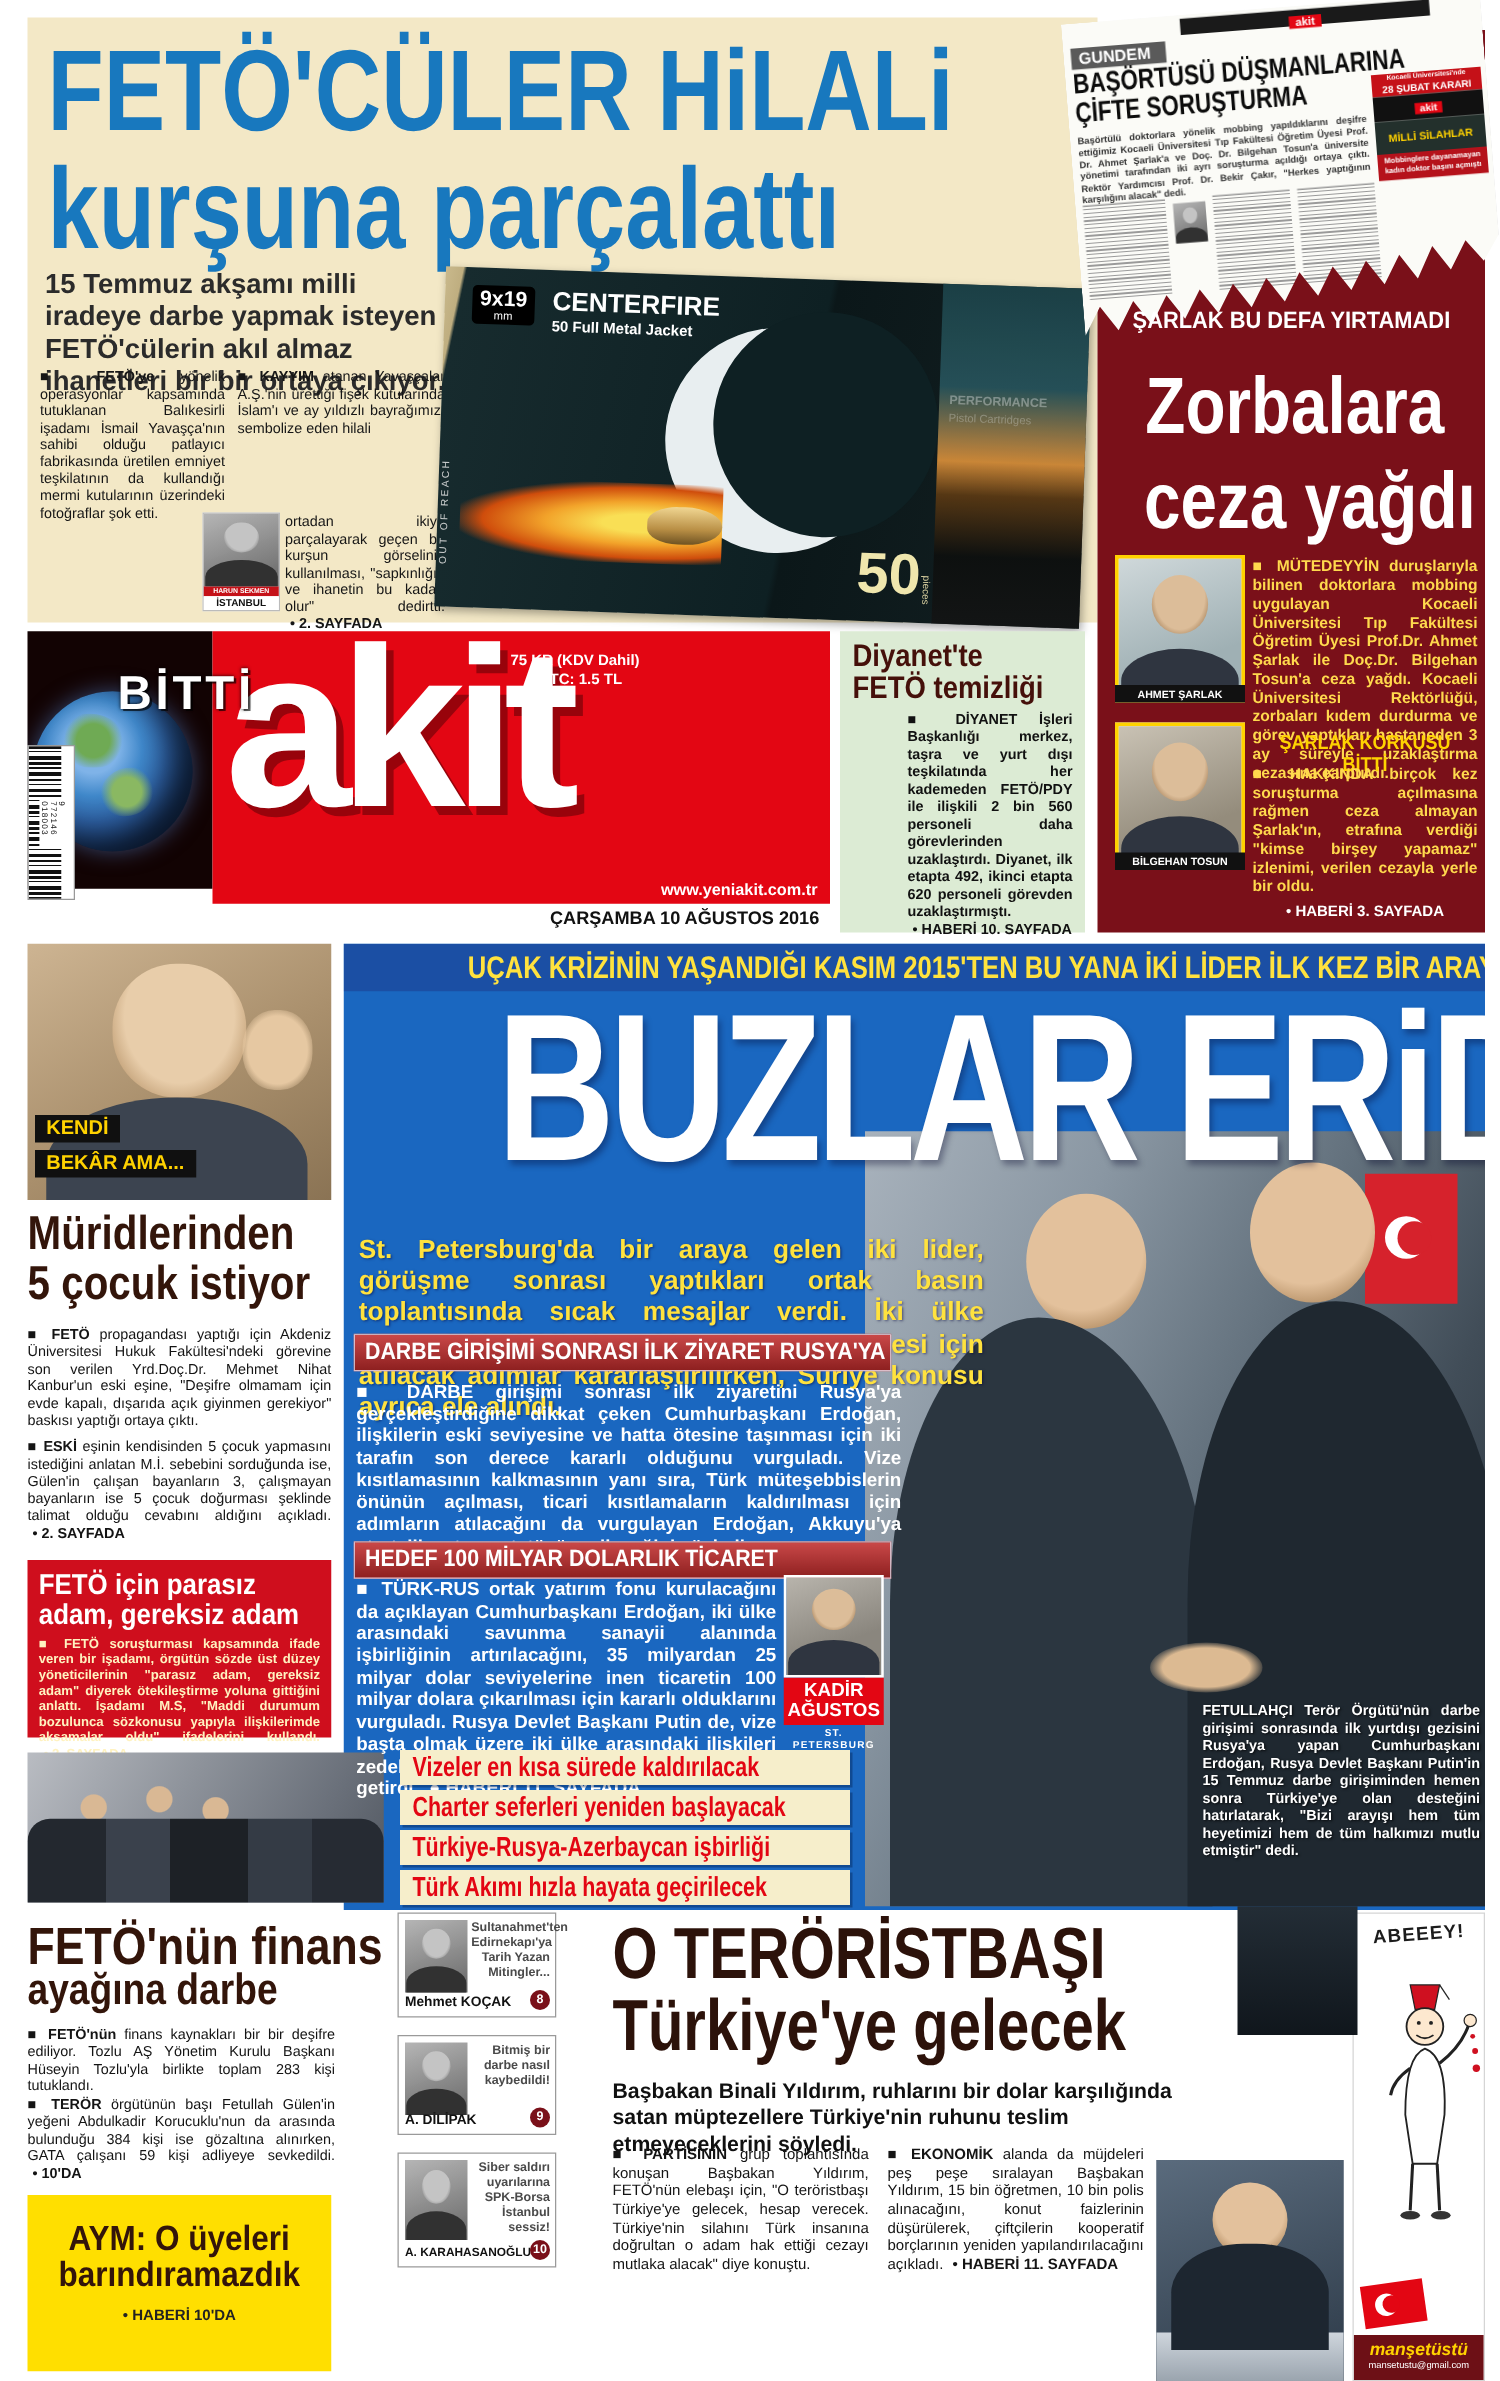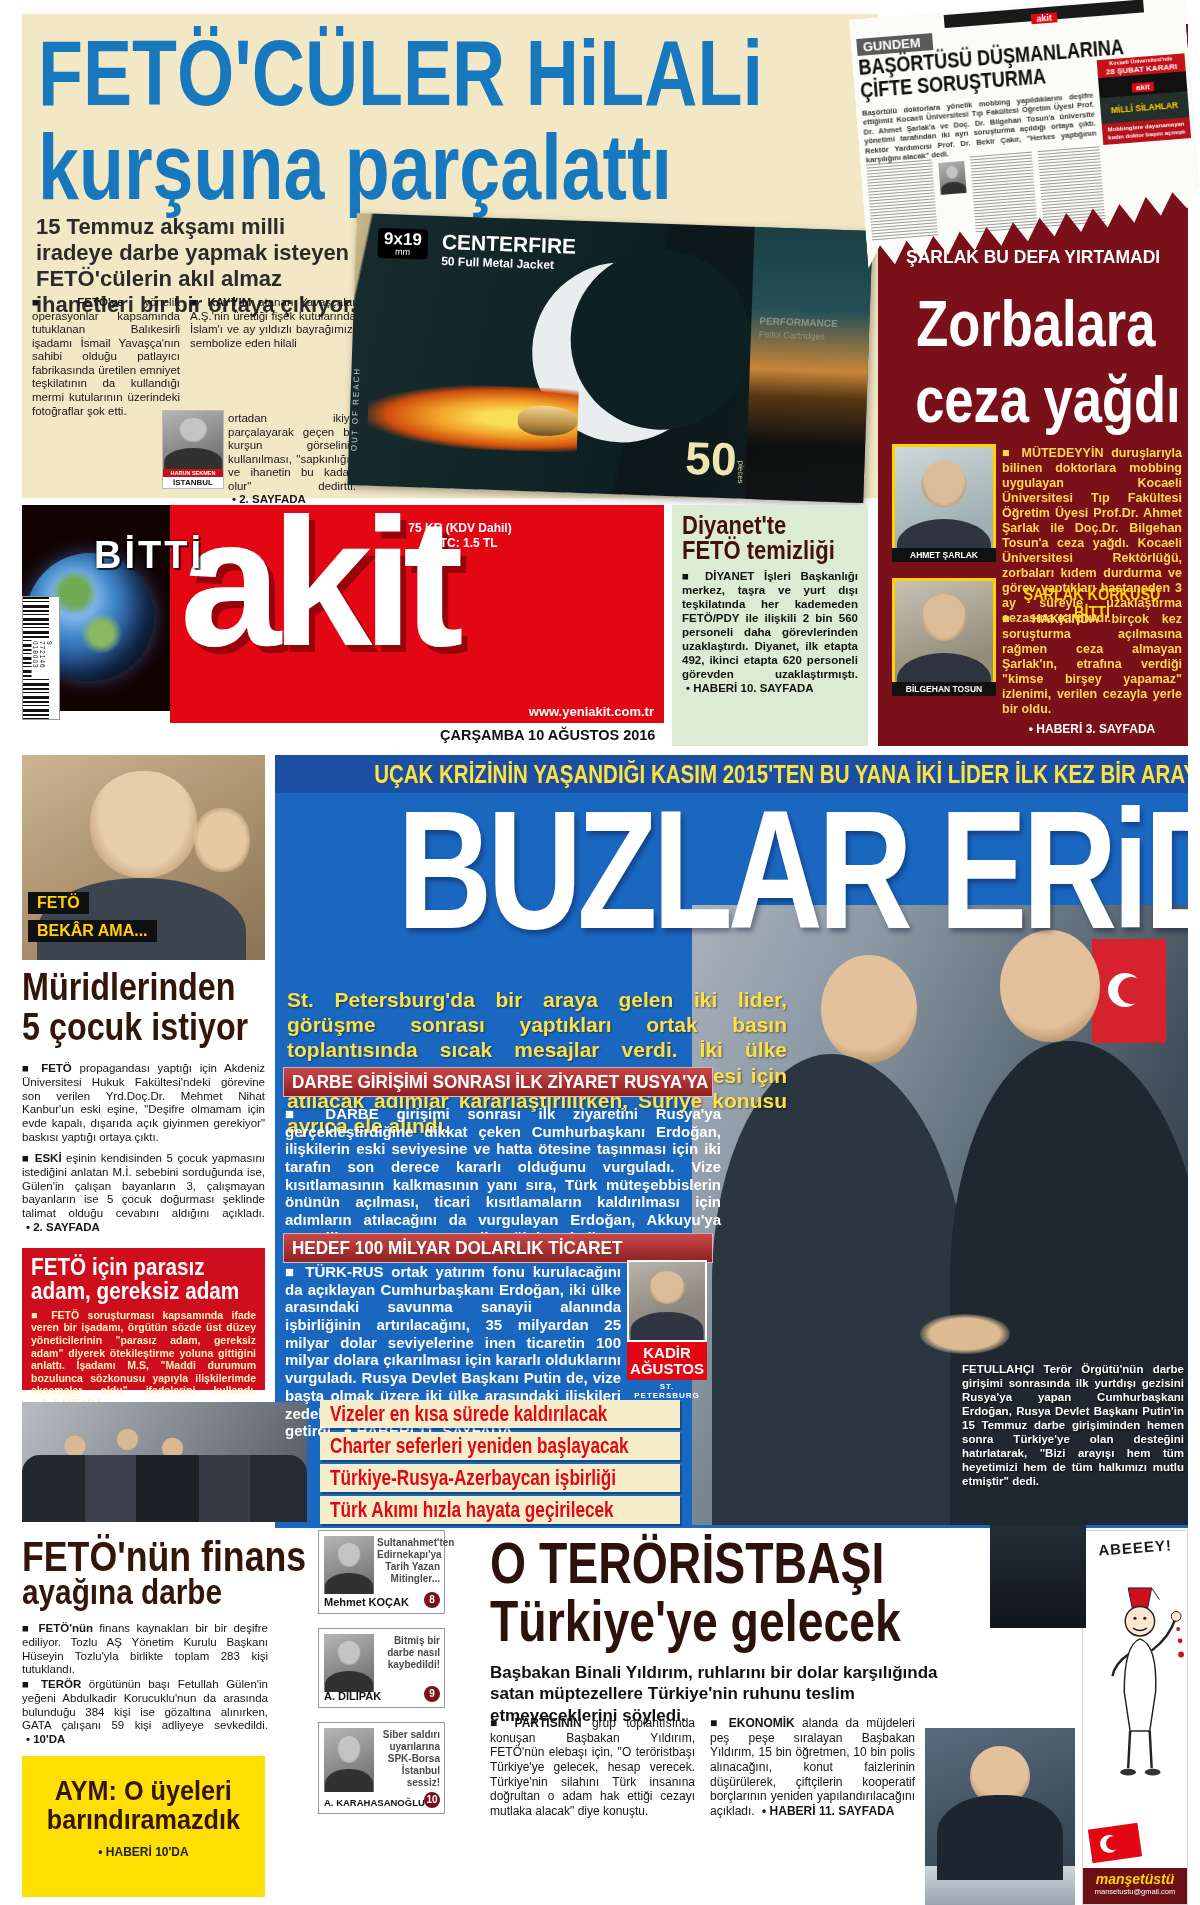--- a/index.html
+++ b/index.html
@@ -74,21 +74,21 @@
   .akit{position:absolute;left:10px;top:-28px;color:#fff;font-size:182px;font-weight:800;letter-spacing:-10px;text-shadow:6px 7px 0 rgba(40,0,0,.4);}
   .price{position:absolute;left:230px;top:16px;width:120px;text-align:center;color:#fff;font-size:12px;font-weight:700;line-height:1.25;}
   .site{position:absolute;right:10px;bottom:4px;color:#fff;font-size:13px;font-weight:700;}
   .dateline{left:440px;top:727px;width:224px;text-align:left;color:#111;font-size:14.5px;font-weight:700;}
   .hijri{left:24px;top:730px;color:#111;font-size:12.5px;font-weight:700;margin-top:44px;}
   .barcode{left:22px;top:596px;width:36px;height:122px;background:#fff;border:1px solid #999;background-image:repeating-linear-gradient(180deg,#111 0 2px,#fff 2px 4px,#111 4px 5px,#fff 5px 8px,#111 8px 11px,#fff 11px 13px);background-size:26px 100%;background-repeat:no-repeat;background-position:0 0;}
   .barcode span{position:absolute;right:-2px;top:50%;transform:translateY(-50%) rotate(90deg);font-size:6.5px;color:#111;letter-spacing:1px;background:#fff;padding:0 2px;}
   
   .diyanet{left:672px;top:505px;width:196px;height:241px;background:#dcebd4;padding:8px 10px;box-sizing:border-box;}
   .dhead{color:#45100a;font-weight:800;font-size:25px;line-height:1;white-space:nowrap;}
-  .dbody{margin-top:6px;font-size:11.5px;line-height:1.22;color:#111;text-align:justify;font-weight:600;}
+  .dbody{margin-top:6px;font-size:11.5px;line-height:1.22;color:#111;text-align:justify;font-weight:600;margin-left:44px;}
   
   .bluesec{left:275px;top:755px;width:913px;height:773px;background:#1a67c0;overflow:hidden;}
   .bkicker{position:absolute;left:0;top:0;width:100%;height:38px;background:#1b4fa4;text-align:center;line-height:38px;white-space:nowrap;}
   .bkicker span{color:#ffe23e;font-size:25px;font-weight:800;}
   .bighead{position:absolute;left:0;top:36px;width:100%;text-align:center;color:#fff;font-weight:800;font-size:168px;line-height:.95;white-space:nowrap;z-index:3;text-shadow:3px 4px 6px rgba(0,0,40,.35);}
   .intro{position:absolute;left:12px;top:232px;width:500px;color:#ffe23e;font-size:21px;font-weight:700;line-height:1.2;text-align:justify;z-index:3;text-shadow:1px 1px 2px rgba(0,0,60,.5);}
   .redstrip{position:absolute;left:8px;width:430px;height:30px;background:linear-gradient(180deg,#c94848,#8e2020);border:1px solid rgba(230,238,255,.7);box-sizing:border-box;line-height:27px;padding-left:8px;white-space:nowrap;z-index:3;}
   .redstrip span{color:#fff;font-size:19px;font-weight:800;}
   .bbody{position:absolute;left:10px;color:#fff;font-size:15px;font-weight:700;line-height:1.18;text-align:justify;z-index:3;}
   .bbody .ref{color:#fff;}
@@ -307,21 +307,21 @@
     <div class="hands"></div>
   </div>
   <div class="abs photoext"></div>
   <div class="abs caption">
     <b>FETULLAHÇI</b><span> Terör Örgütü'nün darbe girişimi sonrasında ilk yurtdışı gezisini Rusya'ya yapan Cumhurbaşkanı Erdoğan, Rusya Devlet Başkanı Putin'in 15 Temmuz darbe girişiminden hemen sonra Türkiye'ye olan desteğini hatırlatarak, "Bizi arayışı hem tüm heyetimizi hem de tüm halkımızı mutlu etmiştir" dedi.</span>
   </div>
 
   <div class="abs gulenph">
     <div class="hand"></div>
   </div>
-  <div class="abs" style="left:28px;top:892px;"><span class="tag">FETÖ</span></div>
+  <div class="abs" style="left:28px;top:892px;"><span class="tag">KENDİ</span></div>
   <div class="abs" style="left:28px;top:920px;"><span class="tag">BEKÂR AMA...</span></div>
   <div class="abs brownhead" style="left:22px;top:968px;font-size:38px;"><span class="cx" style="transform:scaleX(.85);">Müridlerinden</span></div>
   <div class="abs brownhead" style="left:22px;top:1008px;font-size:38px;"><span class="cx" style="transform:scaleX(.85);">5 çocuk istiyor</span></div>
   <div class="abs lbody" style="left:22px;top:1062px;width:243px;">
     <b>■ FETÖ</b><span> propagandası yaptığı için Akdeniz Üniversitesi Hukuk Fakültesi'ndeki görevine son verilen Yrd.Doç.Dr. Mehmet Nihat Kanbur'un eski eşine, "Deşifre olmamam için evde kapalı, dışarıda açık giyinmen gerekiyor" baskısı yaptığı ortaya çıktı.</span>
   </div>
   <div class="abs lbody" style="left:22px;top:1152px;width:243px;">
     <b>■ ESKİ</b><span> eşinin kendisinden 5 çocuk yapmasını istediğini anlatan M.İ. sebebini sorduğunda ise, Gülen'in çalışan bayanların 3, çalışmayan bayanların ise 5 çocuk doğurması şeklinde talimat olduğu cevabını aldığını açıkladı.</span>
     <b class="ref">• 2. SAYFADA</b>
   </div>

